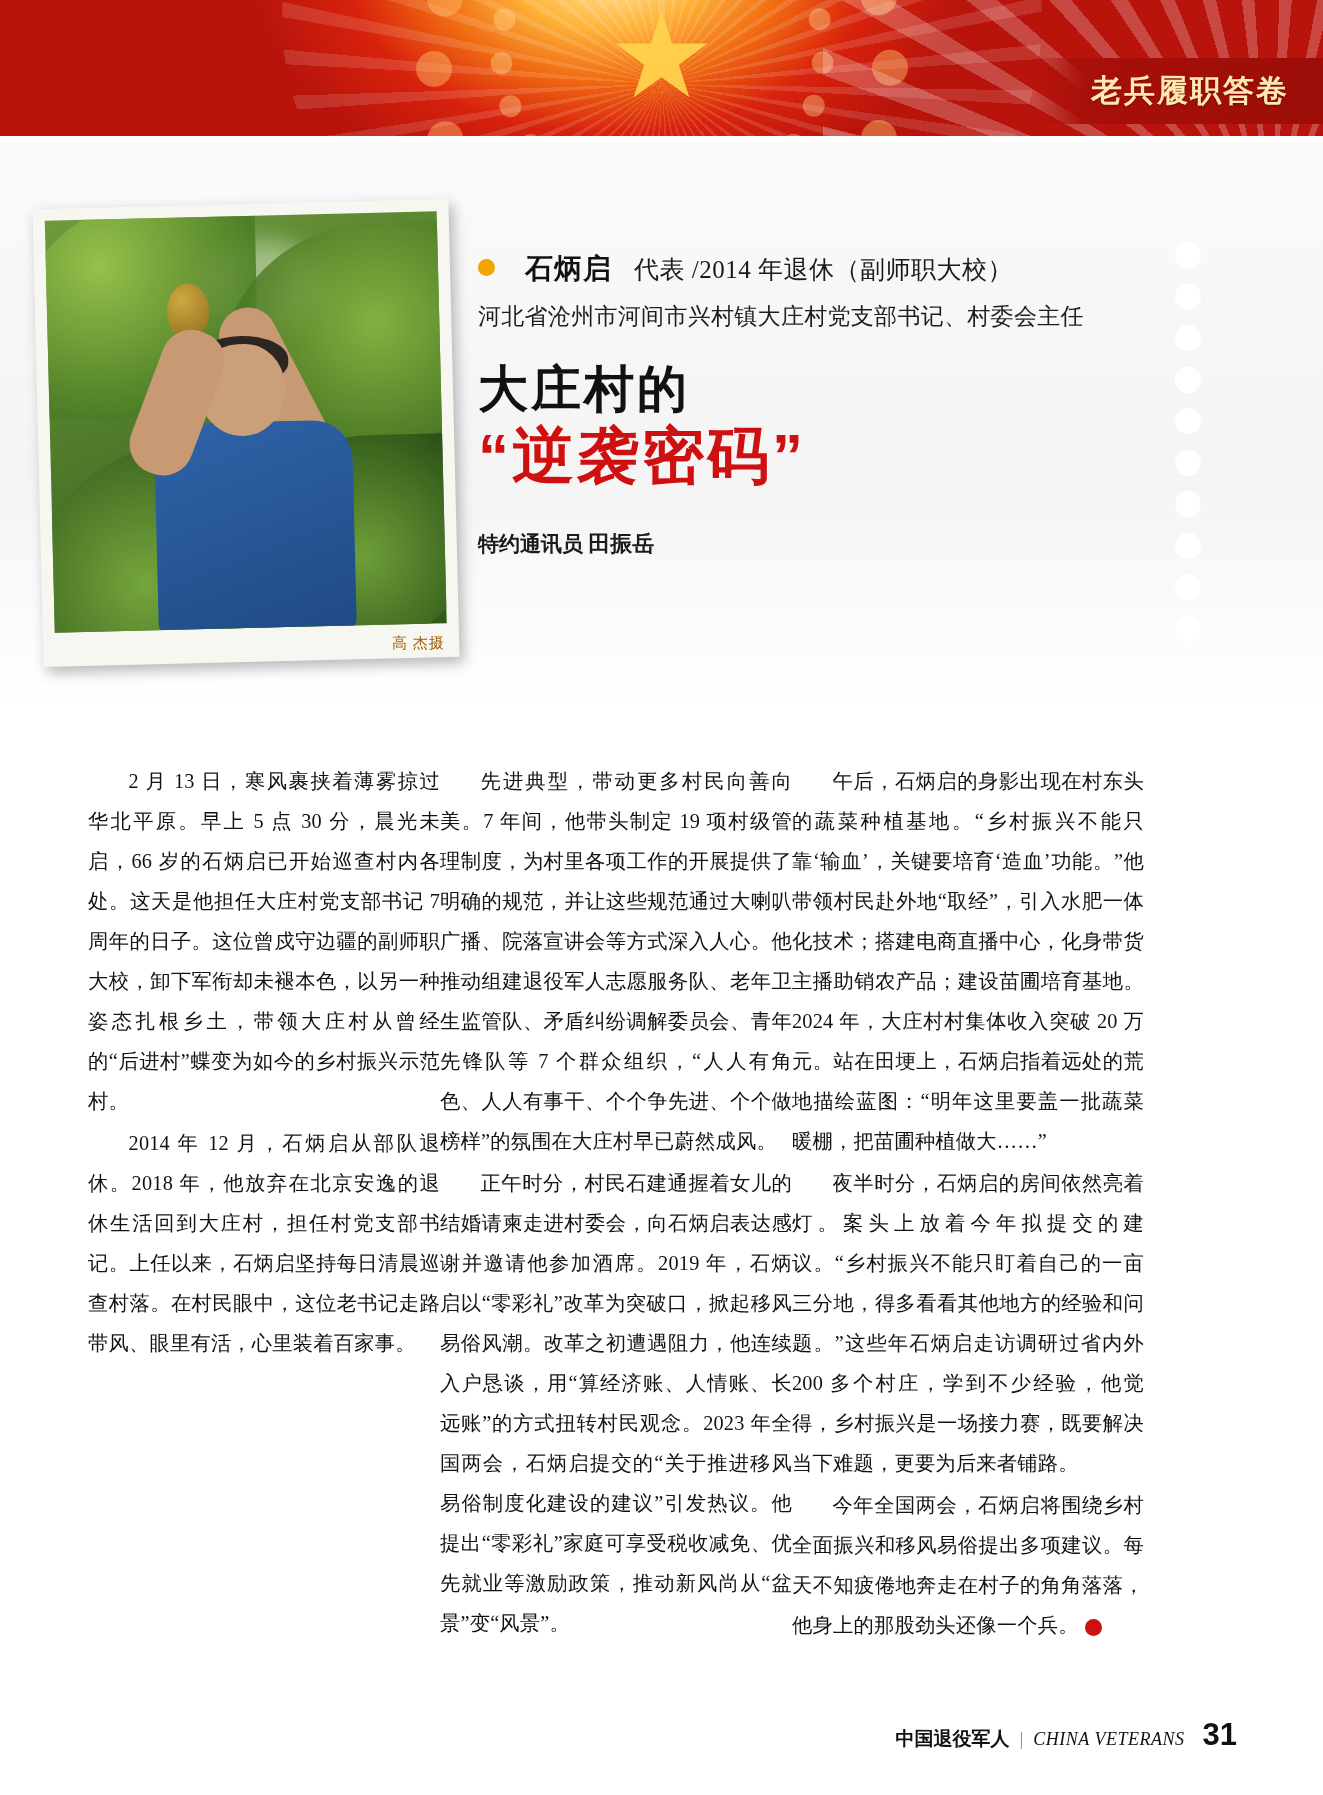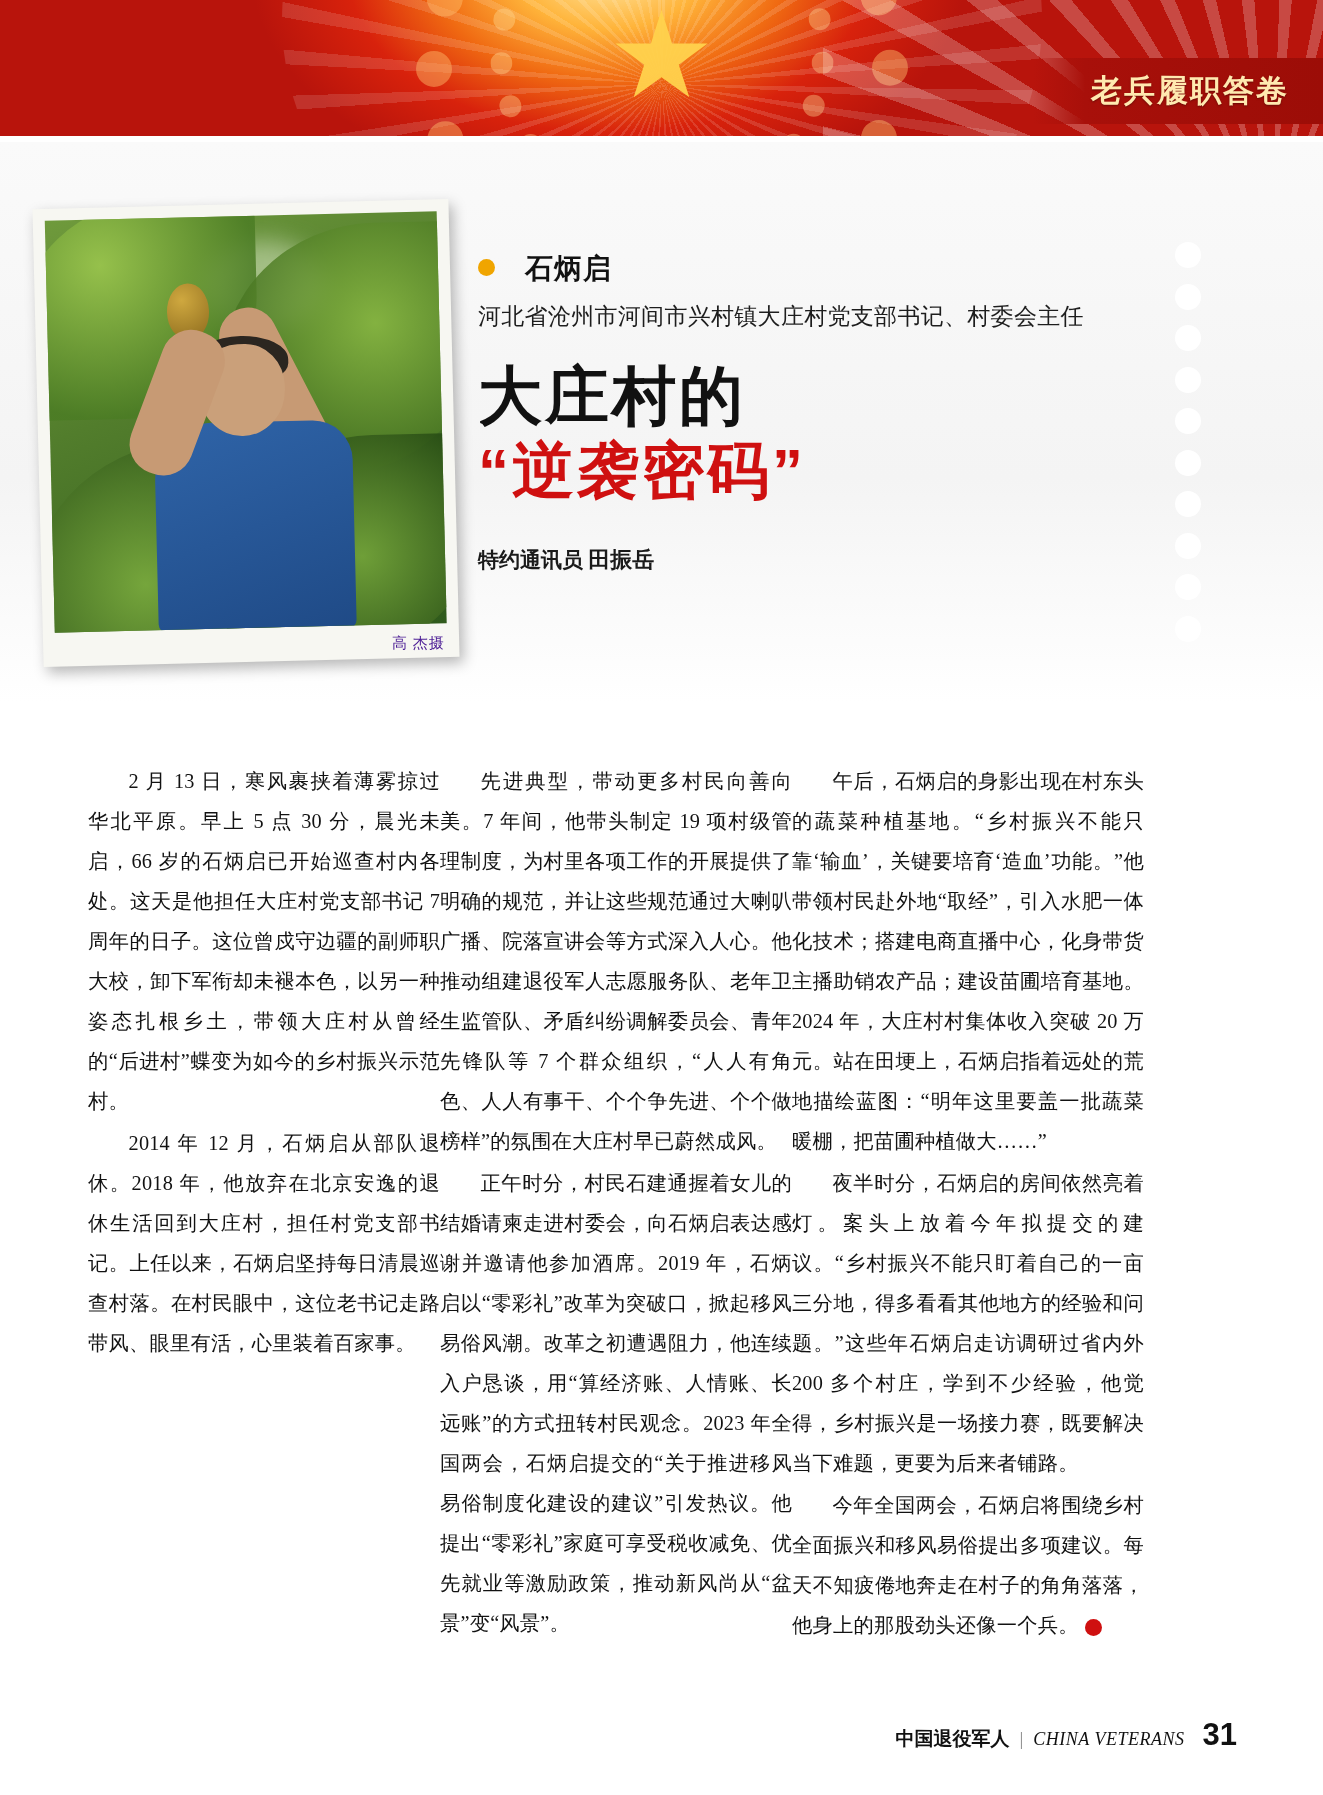--- a/index.html
+++ b/index.html
@@ -211,21 +211,21 @@
     left: 120px; top: 66px;
     width: 42px; height: 56px;
     background: radial-gradient(circle at 35% 30%, #cfa83f, #8c6a1d);
     border-radius: 50% 50% 48% 48%;
   }
   .photo-credit {
     position: absolute;
     left: 392px;
     top: 492px;
     font-size: 15px;
-    color: #4c1d95;
+    color: #a16207;
     letter-spacing: 1px;
   }
 
   .title-block {
     position: absolute;
     left: 478px;
     top: 108px;
     width: 640px;
   }
   .name-line {
@@ -261,21 +261,21 @@
     font-size: 23px;
     line-height: 1.5;
     color: #1d1d1d;
     width: 612px;
     letter-spacing: .3px;
   }
   .headline1 {
     margin-top: 26px;
     font-family: "Liberation Sans", "DejaVu Sans", sans-serif;
     font-weight: bold;
-    font-size: 64px;
+    font-size: 50px;
     color: #111;
     letter-spacing: 3px;
     line-height: 1.12;
   }
   .headline2 {
     font-family: "Liberation Sans", "DejaVu Sans", sans-serif;
     font-weight: bold;
     font-size: 62px;
     color: #cf1010;
     letter-spacing: 3px;
@@ -401,20 +401,21 @@
       <div class="person-head"></div>
       <div class="person-armL"></div>
     </div>
   </div>
   <div class="photo-credit">高 杰摄</div>
 
   <div class="title-block">
     <div class="name-line">
       <span class="bullet-dot"></span>
       <span class="name-main">石炳启</span>
+      <span class="name-sub">代表 /2014 年退休（副师职大校）</span>
     </div>
     <div class="position">河北省沧州市河间市兴村镇大庄村党支部书记、村委会主任</div>
     <div class="headline1">大庄村的</div>
     <div class="headline2">“逆袭密码”</div>
     <div class="byline">
       <span>特约通讯员</span>
       <b>田振岳</b>
     </div>
   </div>
 </div>

